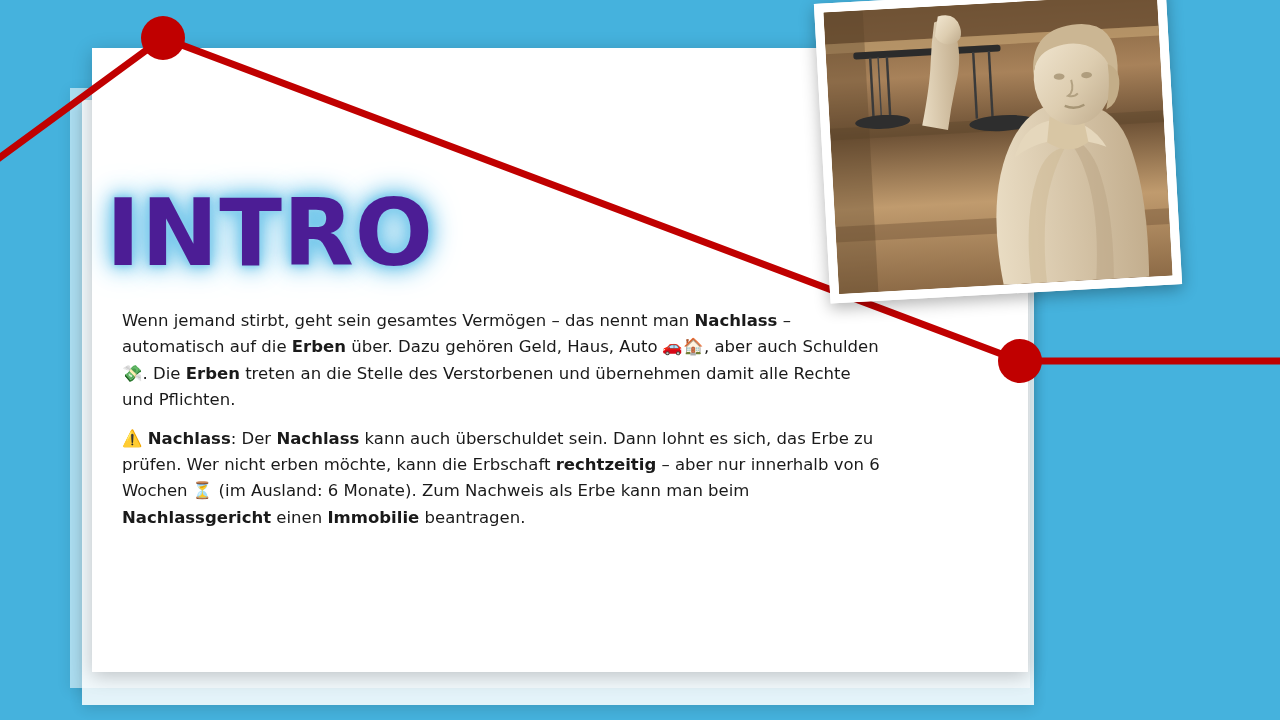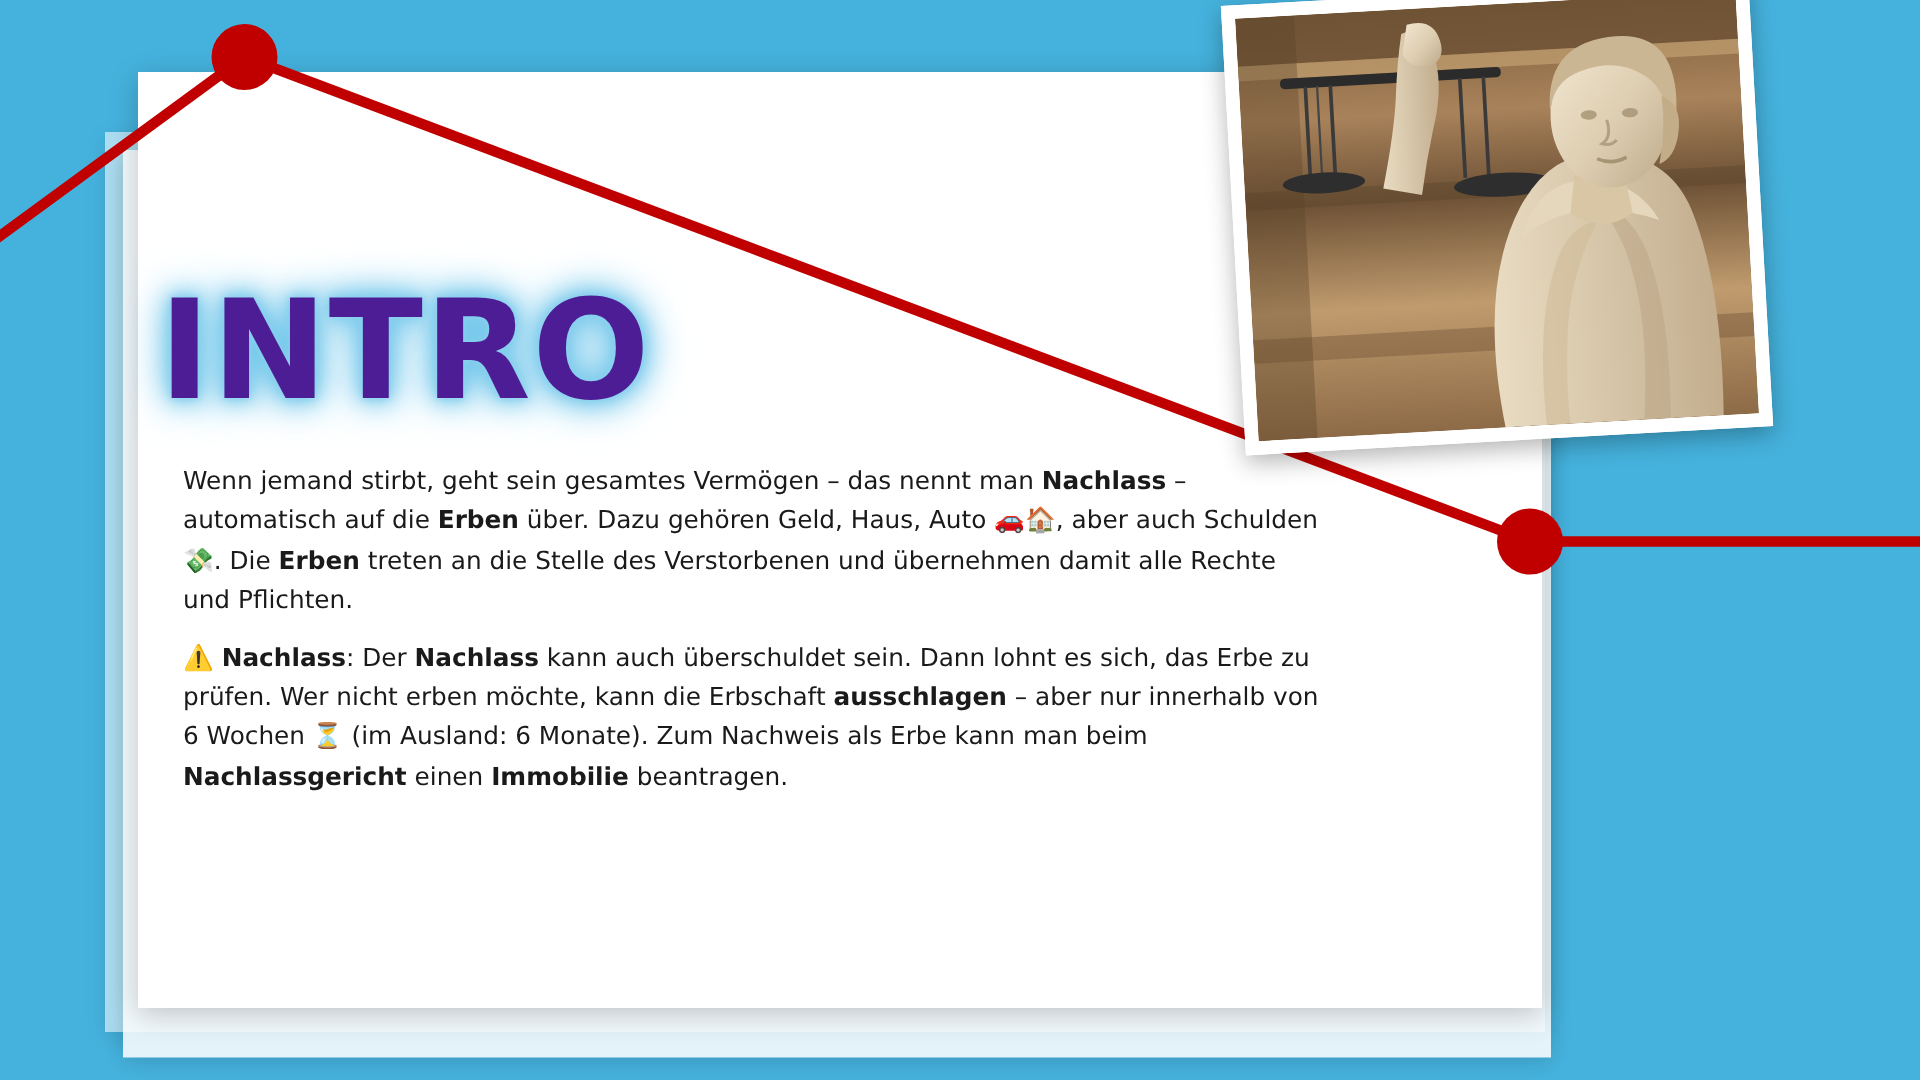--- a/index.html
+++ b/index.html
@@ -136,21 +136,21 @@
   <svg class="red-line-svg" viewBox="0 0 1280 720">
     <polyline points="-20,172 163,38 1020,361 1290,361" fill="none" stroke="#c00000" stroke-width="7"></polyline>
     <circle cx="163" cy="38" r="22" fill="#c00000"></circle>
     <circle cx="1020" cy="361" r="22" fill="#c00000"></circle>
   </svg>
 
   <div class="title">INTRO</div>
 
   <div class="body-text">
     <p>Wenn jemand stirbt, geht sein gesamtes Vermögen – das nennt man <b>Nachlass</b> – automatisch auf die <b>Erben</b> über. Dazu gehören Geld, Haus, Auto 🚗🏠, aber auch Schulden 💸. Die <b>Erben</b> treten an die Stelle des Verstorbenen und übernehmen damit alle Rechte und Pflichten.</p>
-    <p>⚠️ <b>Nachlass</b>: Der <b>Nachlass</b> kann auch überschuldet sein. Dann lohnt es sich, das Erbe zu prüfen. Wer nicht erben möchte, kann die Erbschaft <b>ausschlagen</b> – aber nur innerhalb von 6 Wochen ⏳ (im Ausland: 6 Monate). Zum Nachweis als Erbe kann man beim <b>Nachlassgericht</b> einen <b>Immobilie</b> beantragen.</p>
+    <p>⚠️ <b>Nachlass</b>: Der <b>Nachlass</b> kann auch überschuldet sein. Dann lohnt es sich, das Erbe zu prüfen. Wer nicht erben möchte, kann die Erbschaft <b>rechtzeitig</b> – aber nur innerhalb von 6 Wochen ⏳ (im Ausland: 6 Monate). Zum Nachweis als Erbe kann man beim <b>Nachlassgericht</b> einen <b>Immobilie</b> beantragen.</p>
   </div>
 
   <div class="photo-frame">
     <div class="photo-inner">
       <svg class="photo-svg" viewBox="0 0 340 290" preserveAspectRatio="xMidYMid slice">
         <defs>
           <linearGradient id="wood" x1="0" y1="0" x2="0" y2="1">
             <stop offset="0%" stop-color="#7d5e3c"></stop>
             <stop offset="25%" stop-color="#a8825a"></stop>
             <stop offset="45%" stop-color="#6e5236"></stop>

